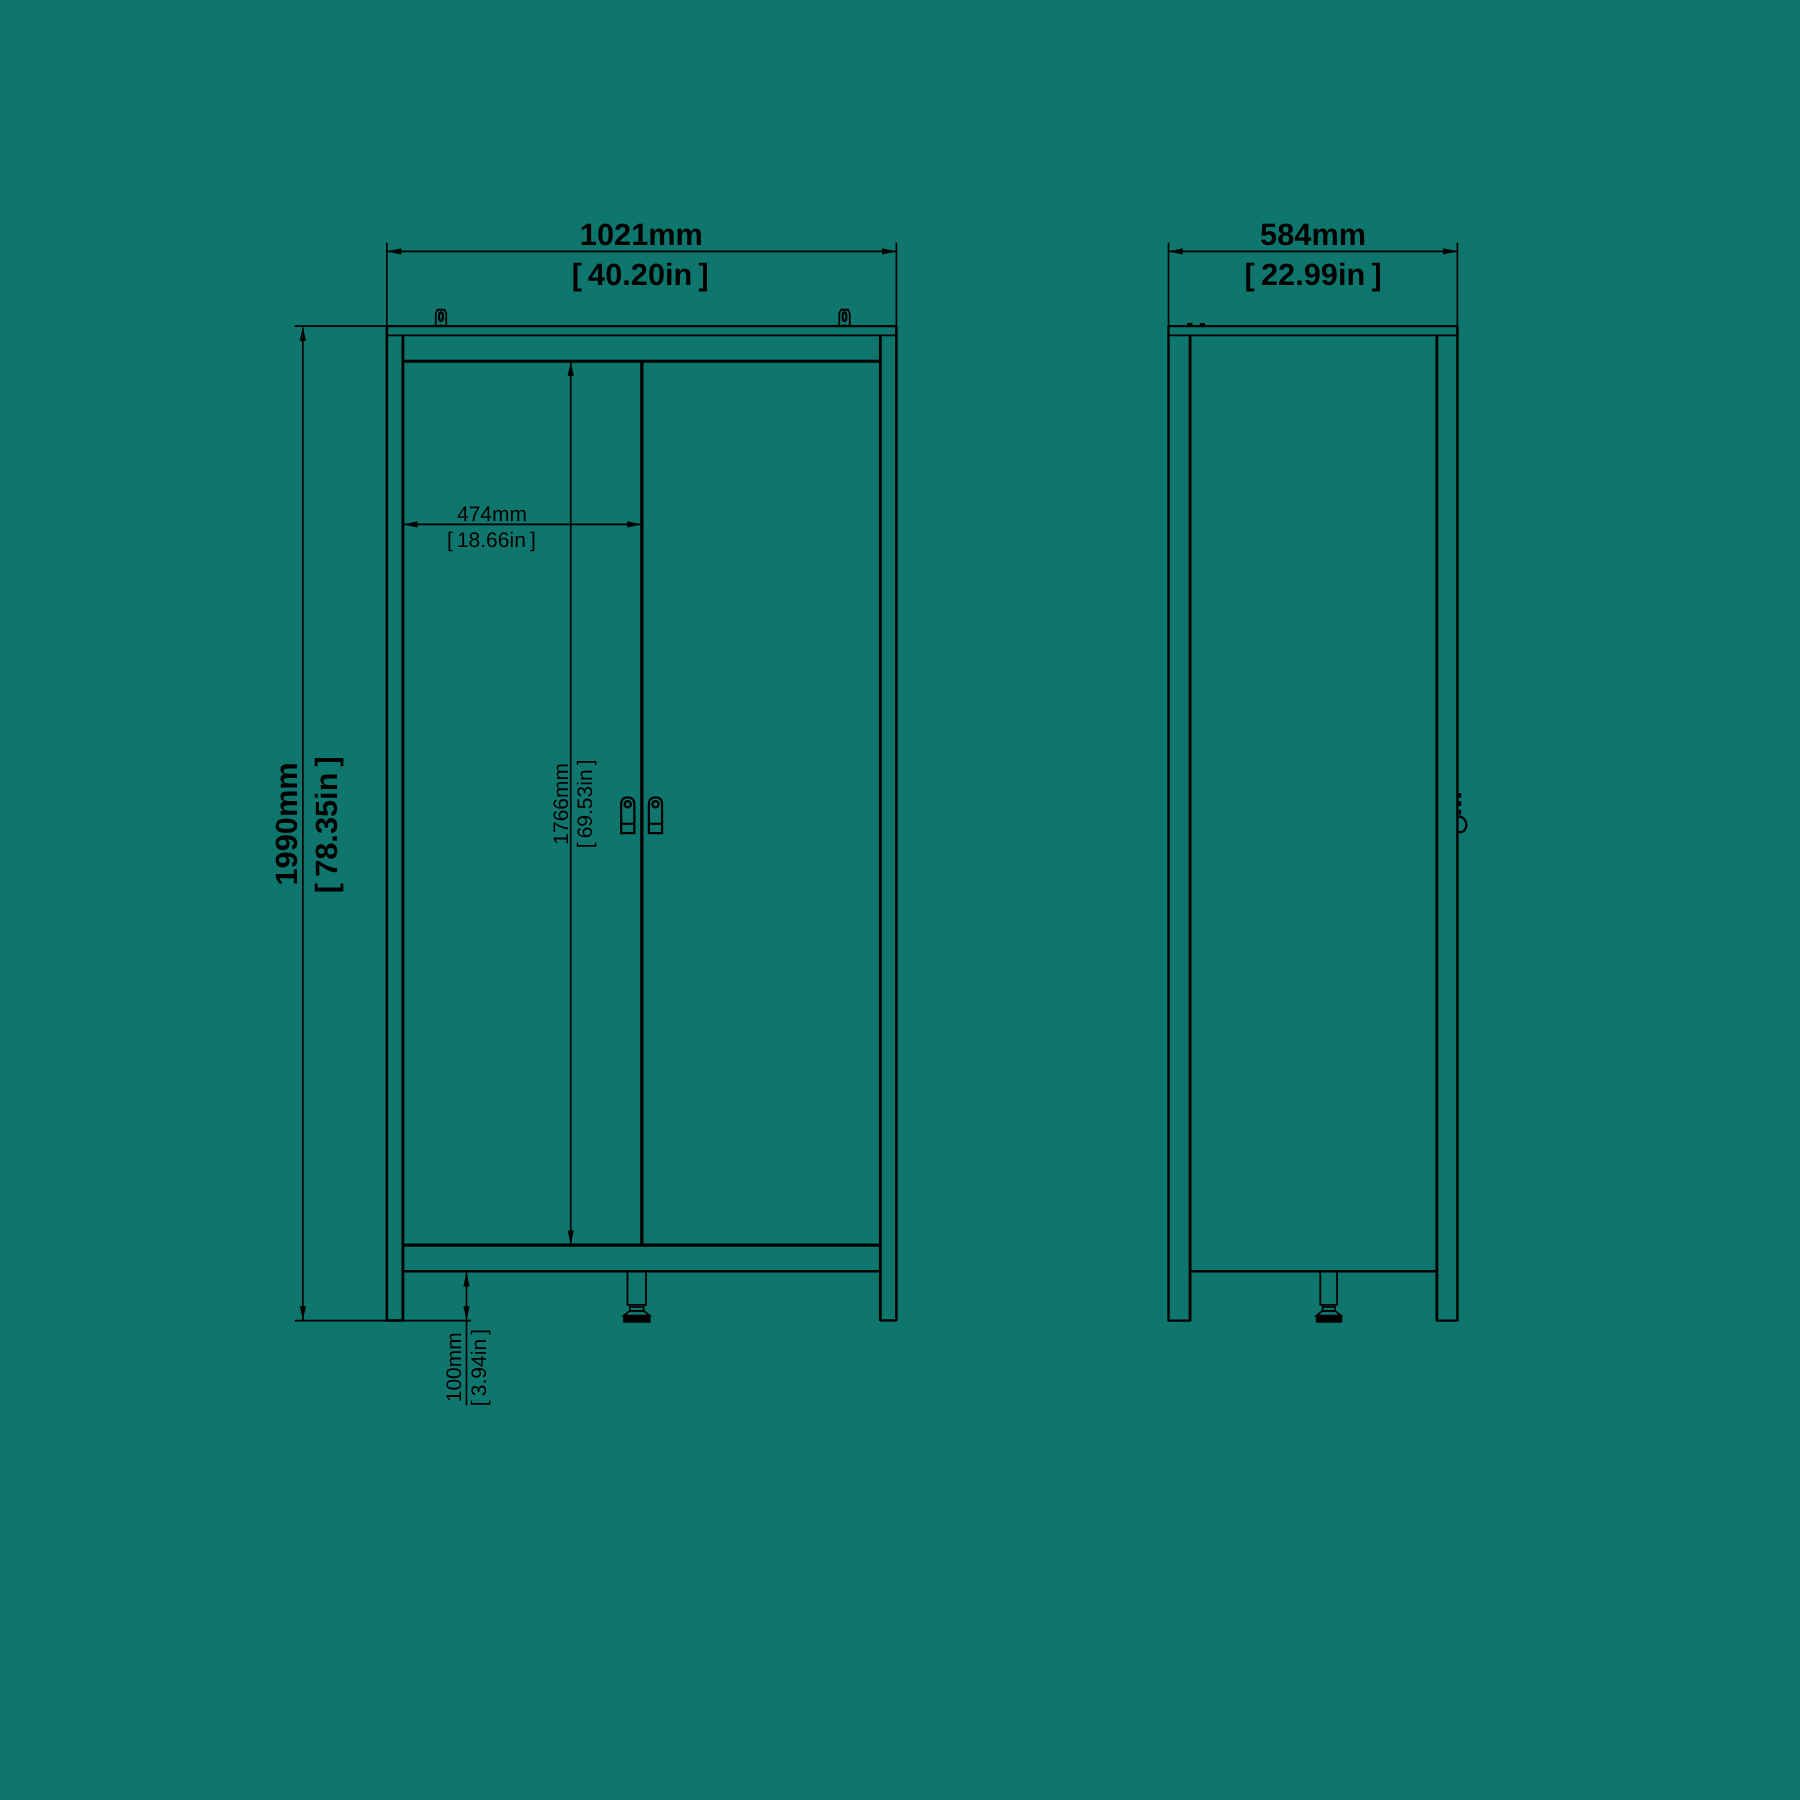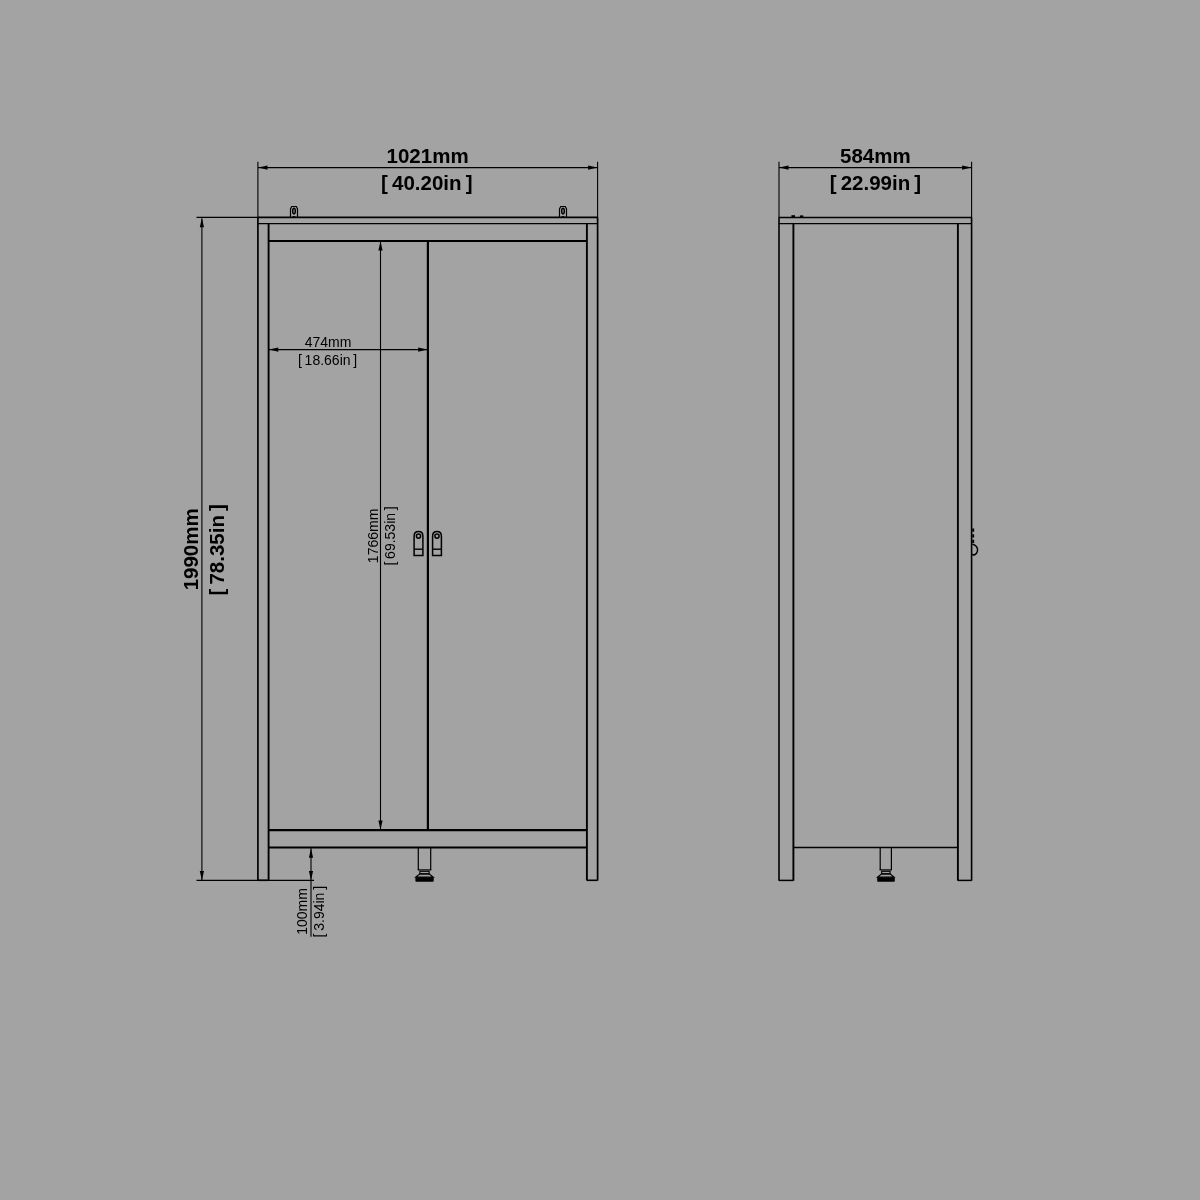--- a/index.html
+++ b/index.html
@@ -1,16 +1,16 @@
 <!DOCTYPE html>
 <html><head>
 <meta charset="utf-8">
 <style>
   html,body{margin:0;padding:0;background:#fff;}
-  #page{position:relative;width:1200px;height:1200px;background:#a3a3a3;overflow:hidden;}
+  #page{position:relative;width:1200px;height:1200px;background:#0f766e;overflow:hidden;}
   svg{position:absolute;left:0;top:0;}
   .b{font-family:"Liberation Sans",sans-serif;font-weight:bold;font-size:20.5px;fill:#000;}
   .s{font-family:"Liberation Sans",sans-serif;font-weight:normal;font-size:14px;fill:#000;}
   text{text-anchor:middle;}
 </style>
 </head>
 <body>
 <div id="page">
 <svg width="1200" height="1200" viewBox="0 0 1200 1200">
 

